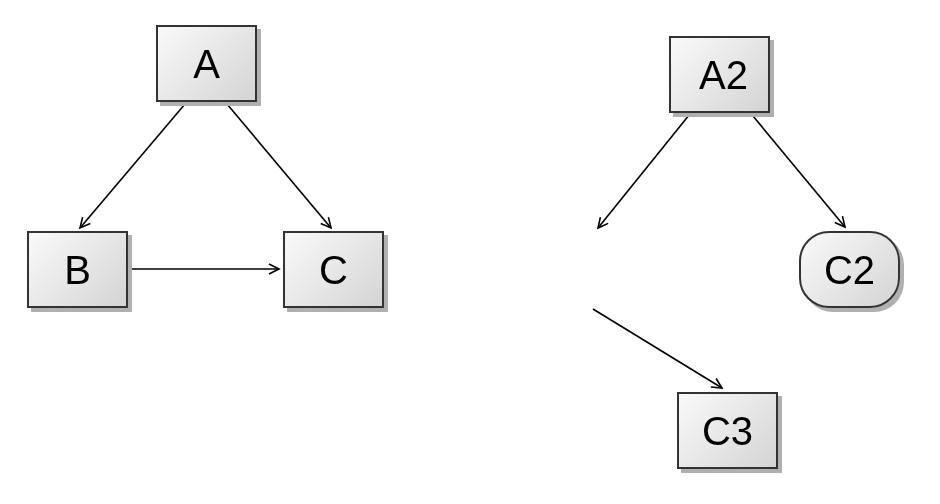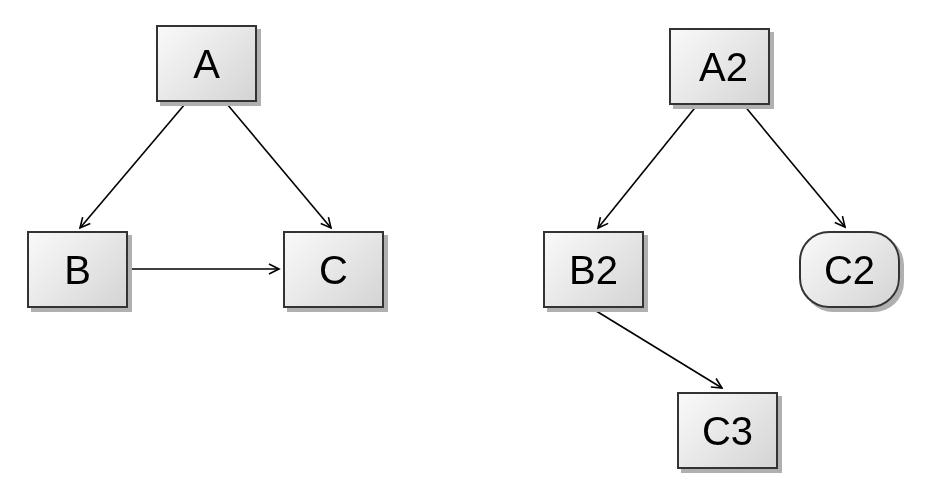--- a/index.html
+++ b/index.html
@@ -79,25 +79,22 @@
   <div class="node" style="left:156px; top:25px;">
     <span class="node-label">A</span>
   </div>
   <div class="node" style="left:27px; top:231px;">
     <span class="node-label">B</span>
   </div>
   <div class="node" style="left:283px; top:231px;">
     <span class="node-label">C</span>
   </div>
 
-  <div class="node" style="left:669px; top:28px;padding-left:8px;">
+  <div class="node" style="left:669px; top:36px;padding-left:8px;">
     <span class="node-label">A2</span>
-  </div>
-  <div class="node" style="left:543px; top:231px;">
-    <span class="node-label">B2</span>
   </div>
   <div class="node" style="left:799px; top:231px;border-radius:30px;">
     <span class="node-label">C2</span>
   </div>
   <div class="node" style="left:677px; top:392px;justify-content:center;">
     <span class="node-label">C3</span>
   </div>
 
 </div>
 

